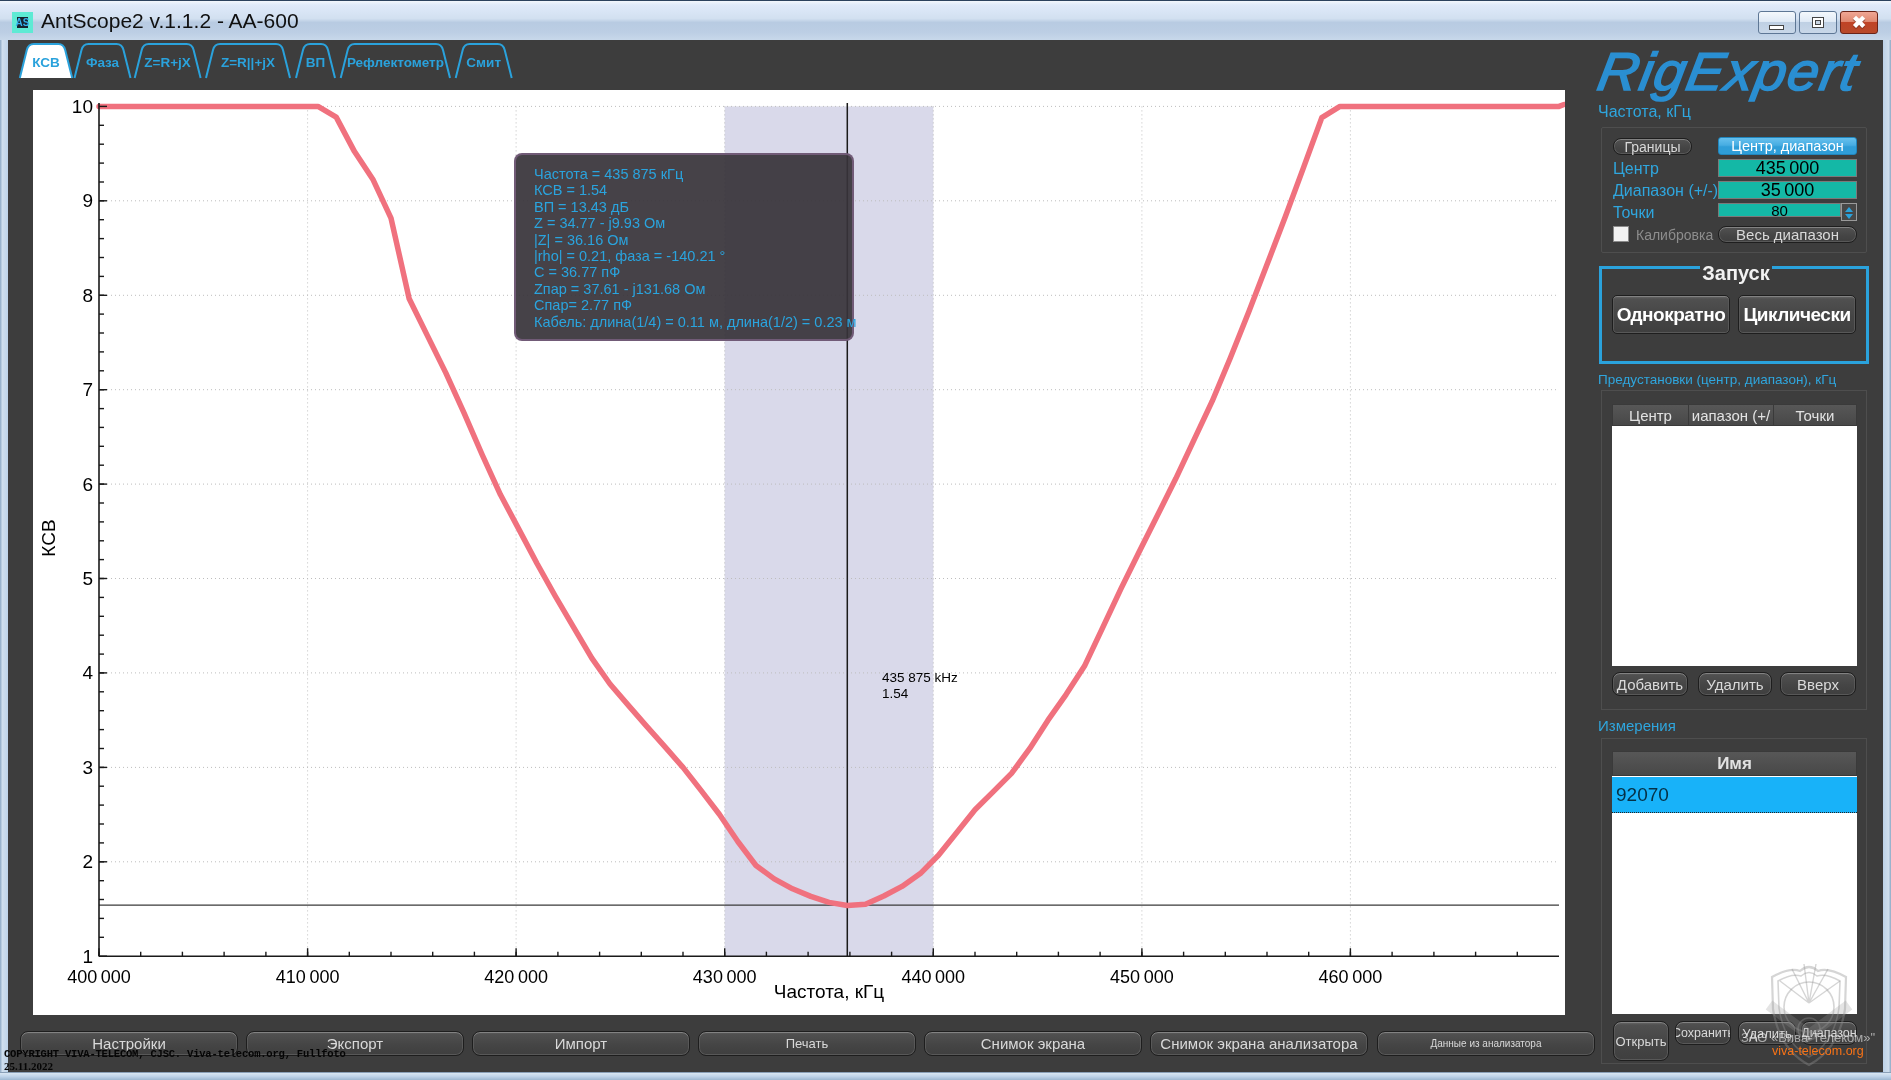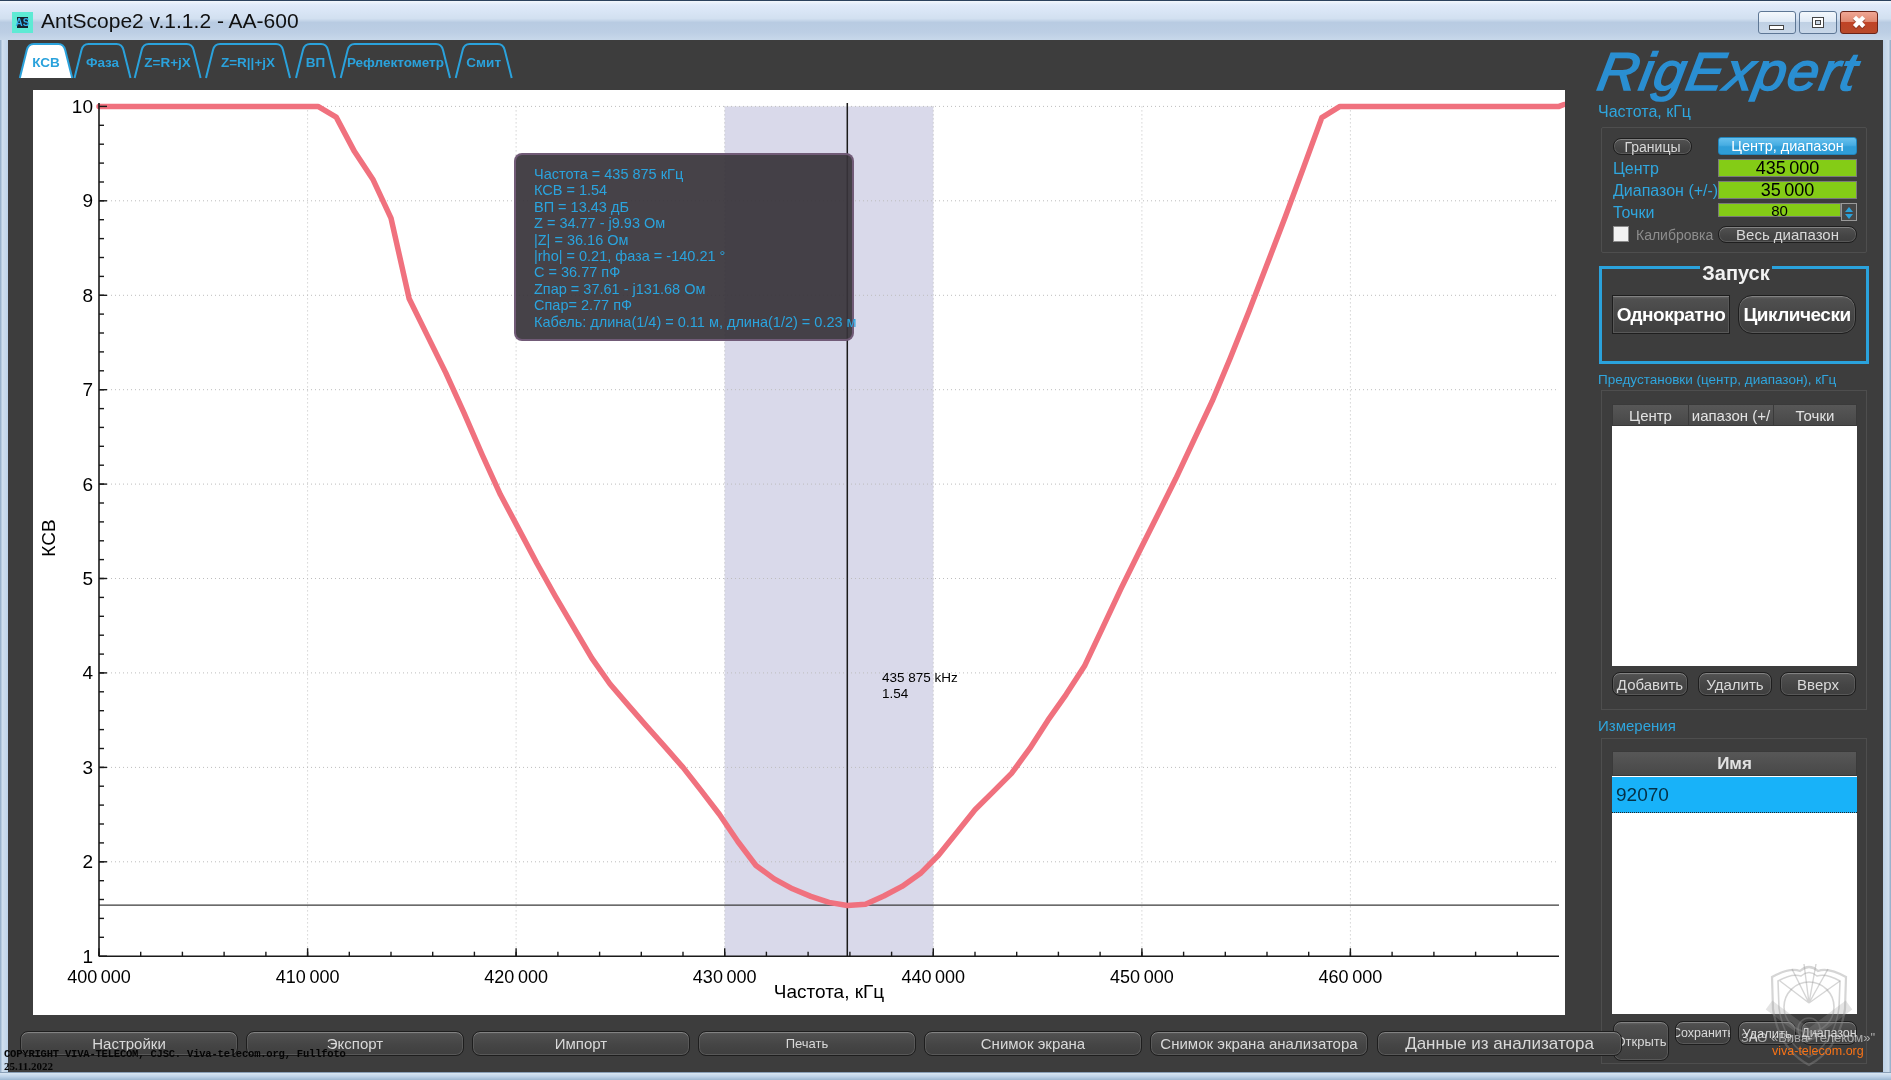--- a/index.html
+++ b/index.html
@@ -3,21 +3,21 @@
 <style>
 *{margin:0;padding:0;box-sizing:border-box}
 html,body{width:1891px;height:1080px;overflow:hidden;font-family:"Liberation Sans",sans-serif}
 body{position:relative;background:#3d3d3d}
 .abs{position:absolute}
 .blue{color:#2fa6de}
 .btn{position:absolute;border:1px solid #1e1e1e;border-radius:8px;
  background:linear-gradient(#6a6a6a 0%,#505050 8%,#454545 55%,#3f3f3f 100%);
  box-shadow:inset 0 1px 0 rgba(255,255,255,.25), inset 0 0 0 1px #585858;
  color:#d9d9d9;text-align:center;font-size:15px;display:flex;align-items:center;justify-content:center}
-.inp{position:absolute;background:#84cc16;border:1px solid #7a7a7a;color:#000;
+.inp{position:absolute;background:#14b8a6;border:1px solid #7a7a7a;color:#000;
  display:flex;align-items:center;justify-content:center}
 .hdr{background:linear-gradient(#575757,#484848);color:#e2e2e2}
 </style></head>
 <body>
 <div class="abs" style="left:0;top:0;width:1891px;height:1080px;background:#3d3d3d"></div>
 <div class="abs" style="left:0;top:0;width:1891px;height:40px;background:linear-gradient(#f2f7fc 0%,#dfeafa 10%,#d2e0f0 45%,#b8cbe2 55%,#bccee4 80%,#c8d8ea 100%);border-top:1px solid #2b425e"></div>
 <div class="abs" style="left:12px;top:12px;width:21px;height:21px;background:#16222e;border:5px solid #5eead4;display:flex;align-items:center;justify-content:center;font-size:10px;font-weight:bold;color:#35b2ec">AS</div>
 <div class="abs" style="left:41px;top:9px;font-size:21px;color:#101010">AntScope2 v.1.1.2 - AA-600</div>
 <div class="abs" style="left:1758px;top:11px;width:38px;height:23px;border:1px solid #5e7795;border-radius:3px;background:linear-gradient(#f4f8fc 0%,#e0eaf6 45%,#bfd0e4 50%,#c8d7e8 100%)">
       <div class="abs" style="left:10px;top:13px;width:15px;height:5px;background:#fff;border:1px solid #444"></div>
@@ -209,22 +209,22 @@
 <div class="inp" style="left:1718px;top:203px;width:123px;height:14px;font-size:15px">80</div>
 <div class="abs" style="left:1841px;top:203px;width:16px;height:18px;border:1px solid #9a9a9a;background:#474747">
       <div class="abs" style="left:3px;top:3px;width:0;height:0;border-left:4px solid transparent;border-right:4px solid transparent;border-bottom:5px solid #2aa2dc"></div>
       <div class="abs" style="left:3px;top:10px;width:0;height:0;border-left:4px solid transparent;border-right:4px solid transparent;border-top:5px solid #2aa2dc"></div>
   </div>
 <div class="abs" style="left:1613px;top:226px;width:16px;height:16px;background:#f2f2f2;border:1px solid #8a8a8a"></div>
 <div class="abs" style="left:1636px;top:227px;font-size:14px;color:#8d8d8d">Калибровка</div>
 <div class="btn" style="left:1718px;top:226px;width:139px;height:17px;font-size:15px">Весь диапазон</div>
 <div class="abs" style="left:1599px;top:266px;width:270px;height:98px;border:3px solid #2aa2dc"></div>
 <div class="abs" style="left:1700px;top:262px;width:72px;background:#3d3d3d;text-align:center;color:#f2f2f2;font-size:20px;font-weight:bold">Запуск</div>
-<div class="btn" style="left:1612px;top:295px;width:118px;height:39px;font-size:19px;font-weight:bold;color:#fff;border-radius:0;letter-spacing:-0.5px">Однократно</div>
-<div class="btn" style="left:1738px;top:295px;width:118px;height:39px;font-size:19px;font-weight:bold;color:#fff;border-radius:14px;letter-spacing:-0.5px">Циклически</div>
+<div class="btn" style="left:1612px;top:295px;width:118px;height:39px;font-size:19px;font-weight:bold;color:#fff;border-radius:5px;letter-spacing:-0.5px">Однократно</div>
+<div class="btn" style="left:1738px;top:295px;width:118px;height:39px;font-size:19px;font-weight:bold;color:#fff;border-radius:5px;letter-spacing:-0.5px">Циклически</div>
 <div class="abs blue" style="left:1598px;top:372px;font-size:13.5px">Предустановки (центр, диапазон), кГц</div>
 <div class="abs" style="left:1601px;top:390px;width:266px;height:320px;border:1px solid #4e4e4e"></div>
 <div class="abs hdr" style="left:1612px;top:404px;width:245px;height:22px;display:flex;font-size:15px;border:1px solid #3a3a3a">
       <div style="width:76px;border-right:1px solid #3a3a3a;text-align:center;line-height:21px">Центр</div>
       <div style="width:85px;border-right:1px solid #3a3a3a;text-align:center;line-height:21px;overflow:hidden">иапазон&nbsp;(+/</div>
       <div style="flex:1;text-align:center;line-height:21px">Точки</div>
   </div>
 <div class="abs" style="left:1612px;top:426px;width:245px;height:240px;background:#fff"></div>
 <div class="btn" style="left:1612px;top:672px;width:76px;height:24px;font-size:15px">Добавить</div>
 <div class="btn" style="left:1698px;top:672px;width:74px;height:24px;font-size:15px">Удалить</div>
@@ -237,21 +237,21 @@
 <div class="btn" style="left:1613px;top:1021px;width:56px;height:40px;font-size:13px">Открыть</div>
 <div class="btn" style="left:1675px;top:1021px;width:56px;height:24px;font-size:12.5px;overflow:hidden">Сохранить</div>
 <div class="btn" style="left:1738px;top:1021px;width:58px;height:24px;font-size:13px">Удалить</div>
 <div class="btn" style="left:1801px;top:1021px;width:56px;height:24px;font-size:12.5px;overflow:hidden">Диапазон</div>
 <div class="btn" style="left:20px;top:1031px;width:218px;height:25px;font-size:15px">Настройки</div>
 <div class="btn" style="left:246px;top:1031px;width:218px;height:25px;font-size:15px">Экспорт</div>
 <div class="btn" style="left:472px;top:1031px;width:218px;height:25px;font-size:15px">Импорт</div>
 <div class="btn" style="left:698px;top:1031px;width:218px;height:25px;font-size:13px">Печать</div>
 <div class="btn" style="left:924px;top:1031px;width:218px;height:25px;font-size:15px">Снимок экрана</div>
 <div class="btn" style="left:1150px;top:1031px;width:218px;height:25px;font-size:15px">Снимок экрана анализатора</div>
-<div class="btn" style="left:1377px;top:1031px;width:245px;height:25px;font-size:17px">Данные из анализатора</div>
+<div class="btn" style="left:1377px;top:1031px;width:218px;height:25px;font-size:10px">Данные из анализатора</div>
 <div class="abs" style="left:4px;top:1048px;font-family:'Liberation Mono',monospace;font-size:10.5px;font-weight:bold;color:#050505;letter-spacing:-0.2px">COPYRIGHT VIVA-TELECOM, CJSC. Viva-telecom.org, Fullfoto</div>
 <div class="abs" style="left:4px;top:1060px;font-family:Liberation Serif, serif;font-size:11px;font-weight:bold;color:#050505">25.11.2022</div>
 <svg class="abs" style="left:1760px;top:955px" width="100" height="125">
      <g stroke="rgba(145,145,145,0.38)" fill="none" stroke-width="2.2">
       <path d="M12 22 Q30 12 40 16 Q49 8 58 16 Q68 12 86 22 L85 54 Q79 94 49 110 Q19 94 13 54 Z"></path>
       <path d="M18 26 Q32 18 41 21 Q49 14 57 21 Q66 18 80 26 L79 53 Q74 88 49 102 Q24 88 19 53 Z" stroke-width="1.6"></path>
       <circle cx="49" cy="52" r="25" stroke-width="1.6"></circle>
       <path d="M49 48 L20 26 M49 48 L32 14 M49 48 L44 9 M49 48 L56 9 M49 48 L68 14 M49 48 L80 26" stroke-width="1.4"></path>
       <circle cx="49" cy="74" r="11" stroke-width="1.6"></circle>
      </g>

